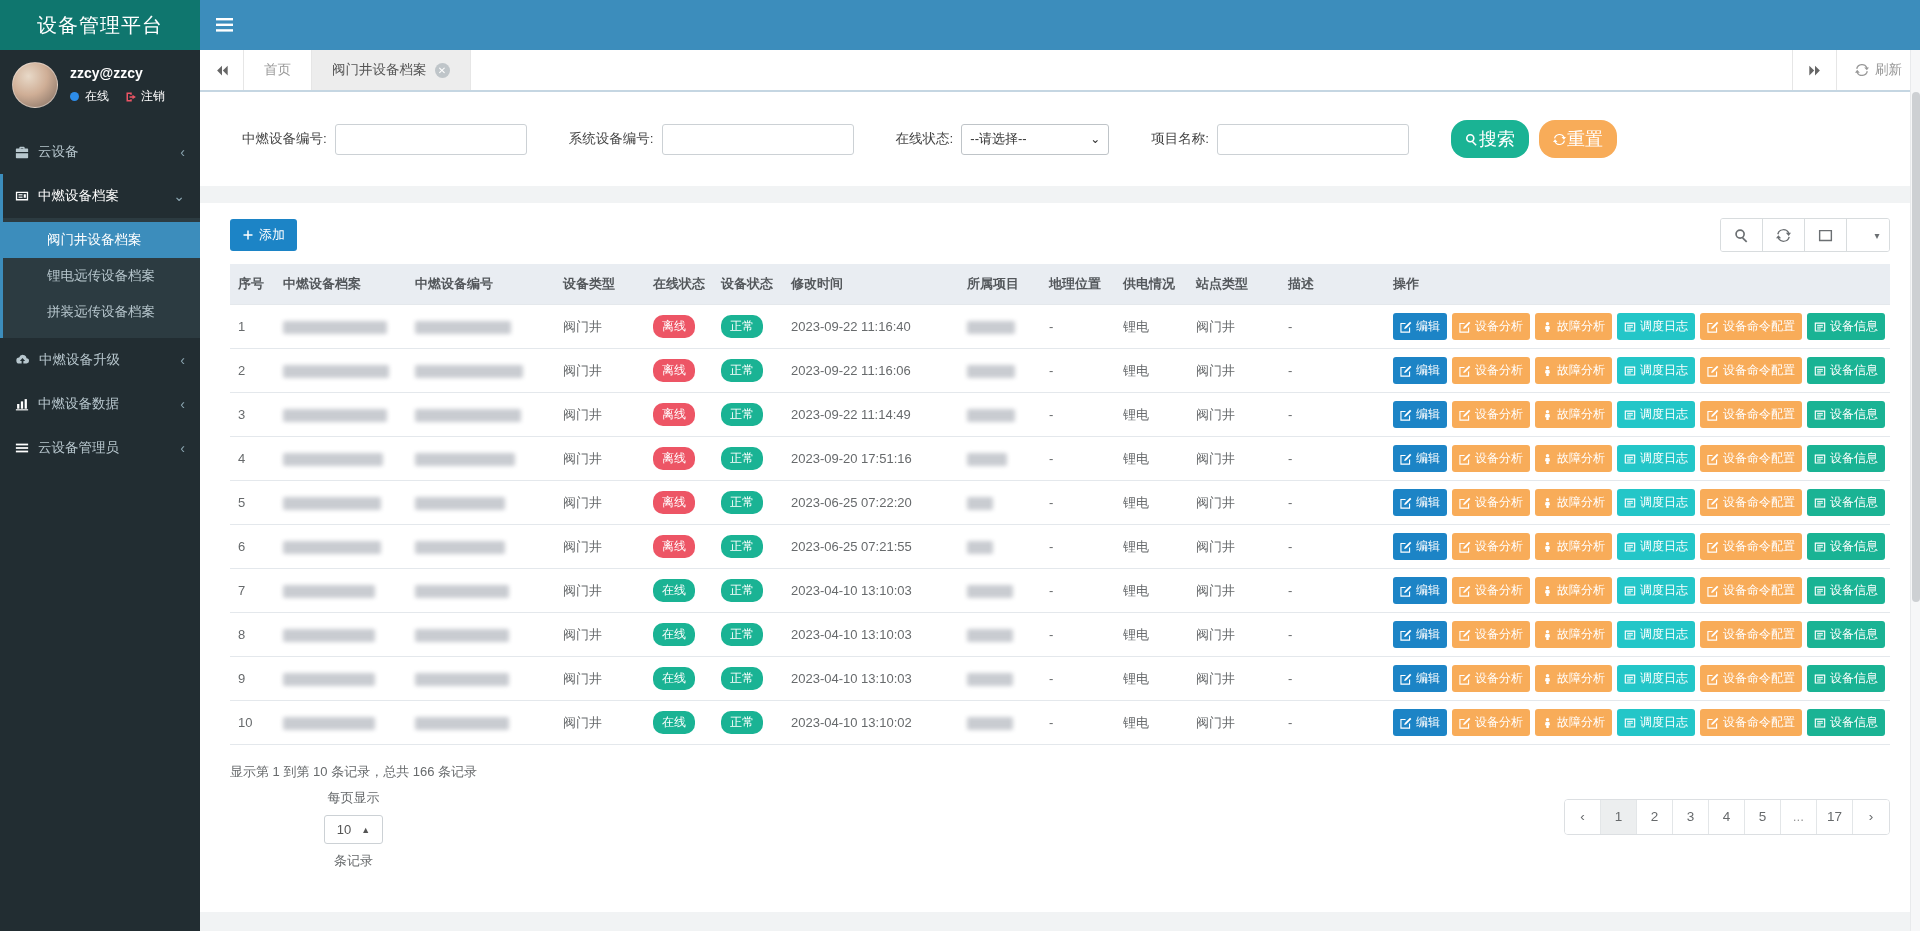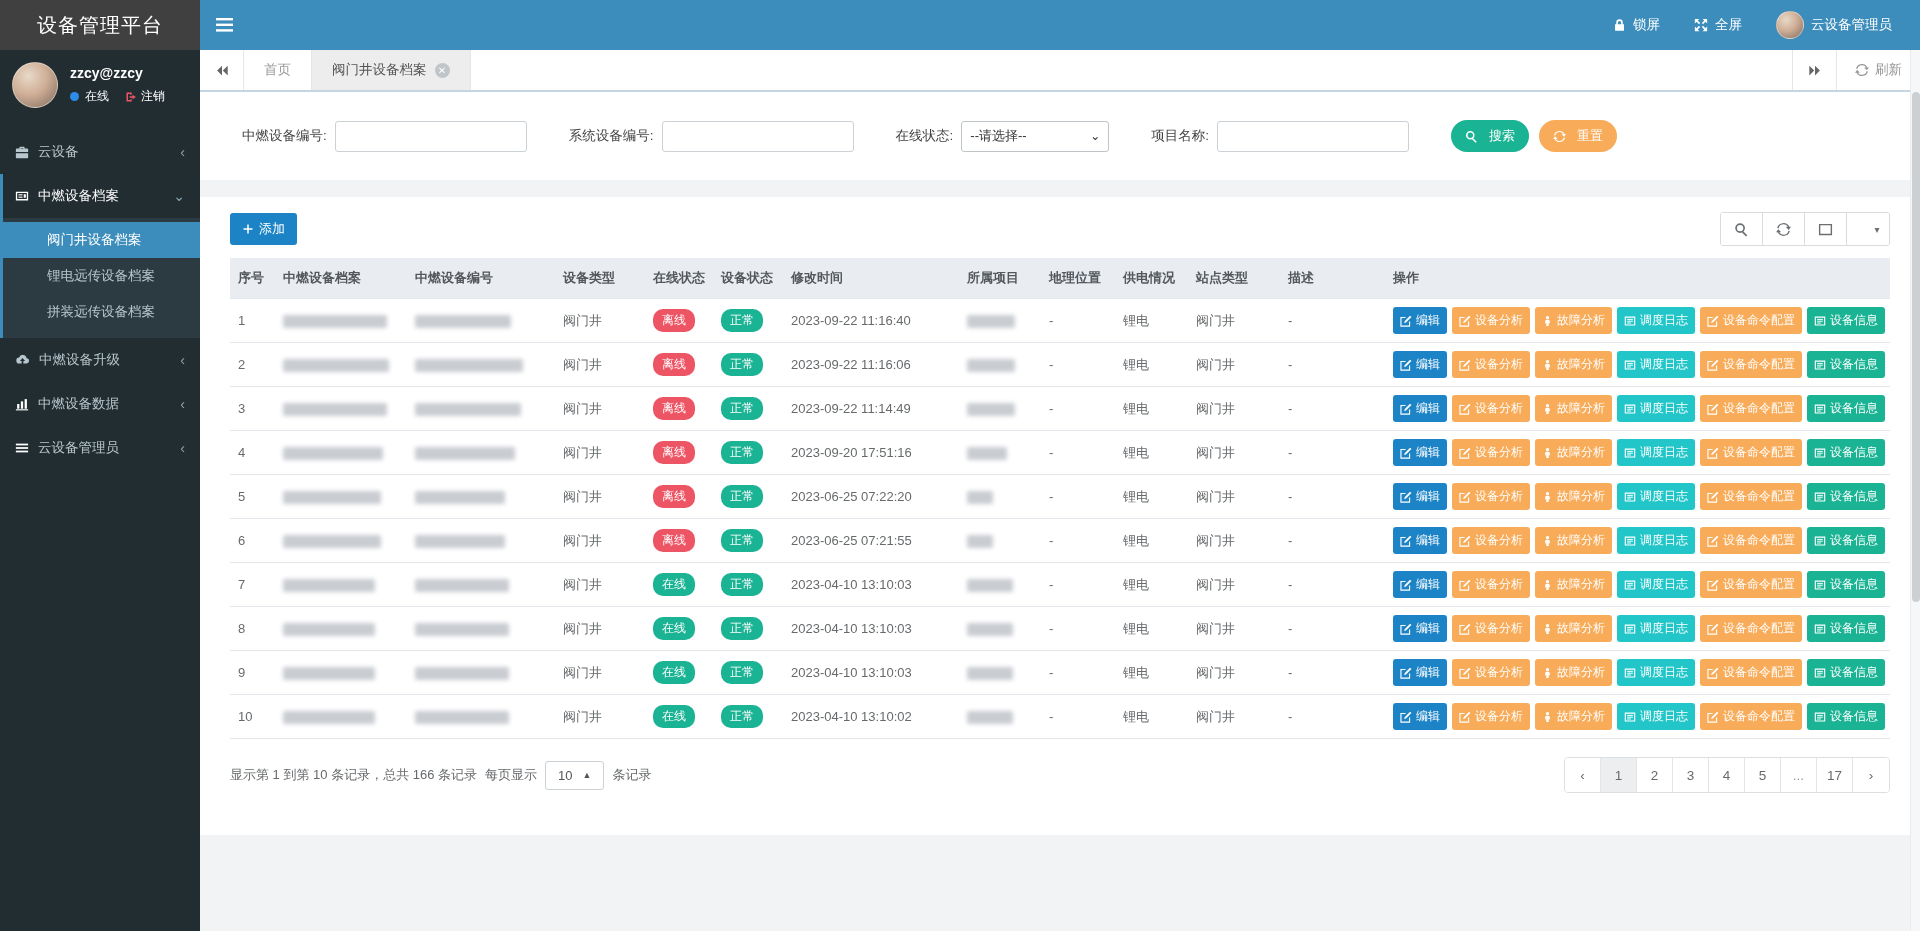--- a/index.html
+++ b/index.html
@@ -6,21 +6,21 @@
   html,body { margin:0; padding:0; }
   body {
     font-family: "Liberation Sans", "DejaVu Sans", sans-serif;
     width: 1920px; height: 931px; overflow: hidden; background:#f1f3f4;
     font-size: 13px; color:#555;
   }
   .app { position:relative; width:1920px; height:931px; display:flex; flex-direction:column; }
 
   
   .topbar { display:flex; height:50px; flex:0 0 50px; }
-  .logo { width:200px; background:#404040; color:#fff; font-size:20px;
+  .logo { width:200px; background:#0f766e; color:#fff; font-size:20px;
           display:flex; align-items:center; justify-content:center; letter-spacing:1px; }
   .navbar { flex:1; background:#3c8dbc; display:flex; align-items:center; color:#fff; }
   .nav-toggle { width:48px; height:50px; display:flex; align-items:center; justify-content:center;
                 font-size:20px; cursor:pointer; color:#fff; }
   .nav-right { margin-left:auto; display:flex; align-items:center; gap:34px; padding-right:28px; }
   .nav-item { display:flex; align-items:center; gap:7px; font-size:13.5px; cursor:pointer; }
   .nav-item svg { fill:#fff; }
   .avatar { border-radius:50%; background: radial-gradient(circle at 35% 30%, #e8d9c8 0%, #cfae96 45%, #7d6a5e 100%);
             border:1px solid rgba(255,255,255,.4); }
   .avatar.sm { width:28px; height:28px; }
@@ -71,22 +71,22 @@
 
   
   .search-panel { background:#fff; padding:28px 0 28px 42px; display:flex; align-items:center; }
   .sfield { display:flex; align-items:center; margin-right:42px; }
   .sfield label { font-size:13.5px; color:#444; margin-right:8px; white-space:nowrap; }
   .sfield input { width:192px; height:31px; border:1px solid #ccd1d5; border-radius:3px; padding:0 8px;
                   font-size:13px; color:#555; outline:none; background:#fff; }
   .fake-select { width:148px; height:31px; border:1px solid #bfc4c8; border-radius:3px; display:flex;
                  align-items:center; padding:0 8px; color:#333; background:#fff; cursor:pointer; }
   .fake-select .caret { margin-left:auto; font-size:12px; color:#333; }
-  .pill-btn { display:inline-flex; align-items:center; gap:11px; border:none; color:#fff; cursor:pointer;
-              font-size:13px; padding:7px 14px; border-radius:16px; }
+  .pill-btn { display:inline-flex; align-items:center; gap:1px; border:none; color:#fff; cursor:pointer;
+              font-size:18px; padding:7px 14px; border-radius:16px; }
   .pill-btn svg { fill:#fff; }
   .btn-search { background:#1ab394; margin-right:10px; }
   .btn-reset { background:#f8ac59; }
 
   
   .card { background:#fff; margin-top:17px; padding:15px 30px 42px 30px; }
   .card-toolbar { display:flex; align-items:center; margin-bottom:12px; }
   .btn-add { display:inline-flex; align-items:center; gap:5px; background:#1c84c6; color:#fff; border:none;
              font-size:13px; padding:7px 12px; border-radius:3px; cursor:pointer; }
   .btn-add svg { fill:#fff; }
@@ -107,21 +107,21 @@
   .mask { display:inline-block; height:13px; border-radius:2px; background:#c9ccd1; filter:blur(2px); vertical-align:middle; }
   .badge { display:inline-block; padding:3px 9px; border-radius:10px; color:#fff; font-size:12px; }
   .badge-red { background:#ed5565; }
   .badge-green { background:#1ab394; }
   .abtn { display:inline-flex; align-items:center; gap:4px; border:none; color:#fff; font-size:12px;
           padding:5px 7px; border-radius:3px; margin-right:5px; cursor:pointer; vertical-align:middle; }
   .abtn svg { fill:#fff; }
 
   
   .pg-row { display:flex; align-items:center; margin-top:18px; }
-  .pg-info { font-size:13px; color:#676a6c; display:flex; align-items:center; gap:8px; }
+  .pg-info { font-size:13px; color:#676a6c; display:flex; align-items:center; gap:8px;flex-direction:column; }
   .page-size { border:1px solid #ccd1d5; border-radius:3px; padding:6px 12px; display:inline-flex;
                align-items:center; gap:10px; color:#555; cursor:pointer; background:#fff; }
   .page-size .caret { font-size:9px; color:#555; }
   .pager { margin-left:auto; display:flex; border:1px solid #dcdfe2; border-radius:4px; overflow:hidden; }
   .page-btn { min-width:36px; height:34px; background:#fff; border:none; border-right:1px solid #e3e6e8;
               color:#676a6c; font-size:13.5px; cursor:pointer; padding:0 10px; }
   .page-btn:last-child { border-right:none; }
   .page-btn.active { background:#eceeef; }
   .page-btn.ellipsis { color:#999; }
 
@@ -143,38 +143,20 @@
   <div class="topbar">
     <div class="logo">设备管理平台</div>
     <div class="navbar">
       <div class="nav-toggle">
         <svg width="17" height="14" viewBox="0 0 17 14">
           <rect x="0" y="0" width="17" height="2.4"></rect>
             <rect x="0" y="5.6" width="17" height="2.4"></rect>
             <rect x="0" y="11.2" width="17" height="2.4"></rect>
           <style>svg rect{fill:#fff}</style>
         </svg>
-      </div>
-      <div class="nav-right">
-        <div class="nav-item">
-          <svg width="13" height="14" viewBox="0 0 16 16">
-            <path d="M4 7V5a4 4 0 1 1 8 0v2h1.5v8h-11V7H4zm2 0h4V5a2 2 0 1 0-4 0v2z"></path>
-          </svg>
-          <span>锁屏</span>
-        </div>
-        <div class="nav-item">
-          <svg width="14" height="14" viewBox="0 0 16 16">
-            <path d="M1 1h5.2L4.3 2.9 7.1 5.7 5.7 7.1 2.9 4.3 1 6.2zM15 1v5.2L13.1 4.3 10.3 7.1 8.9 5.7l2.8-2.8L9.8 1zM1 15V9.8l1.9 1.9 2.8-2.8 1.4 1.4-2.8 2.8 1.9 1.9zM15 15H9.8l1.9-1.9-2.8-2.8 1.4-1.4 2.8 2.8 1.9-1.9z"></path>
-          </svg>
-          <span>全屏</span>
-        </div>
-        <div class="nav-item">
-          <span class="avatar sm"></span>
-          <span>云设备管理员</span>
-        </div>
       </div>
     </div>
   </div>
 
   <div class="main">
 
     <div class="sidebar">
       <div class="user-panel">
         <span class="avatar lg"></span>
         <div class="user-info">

